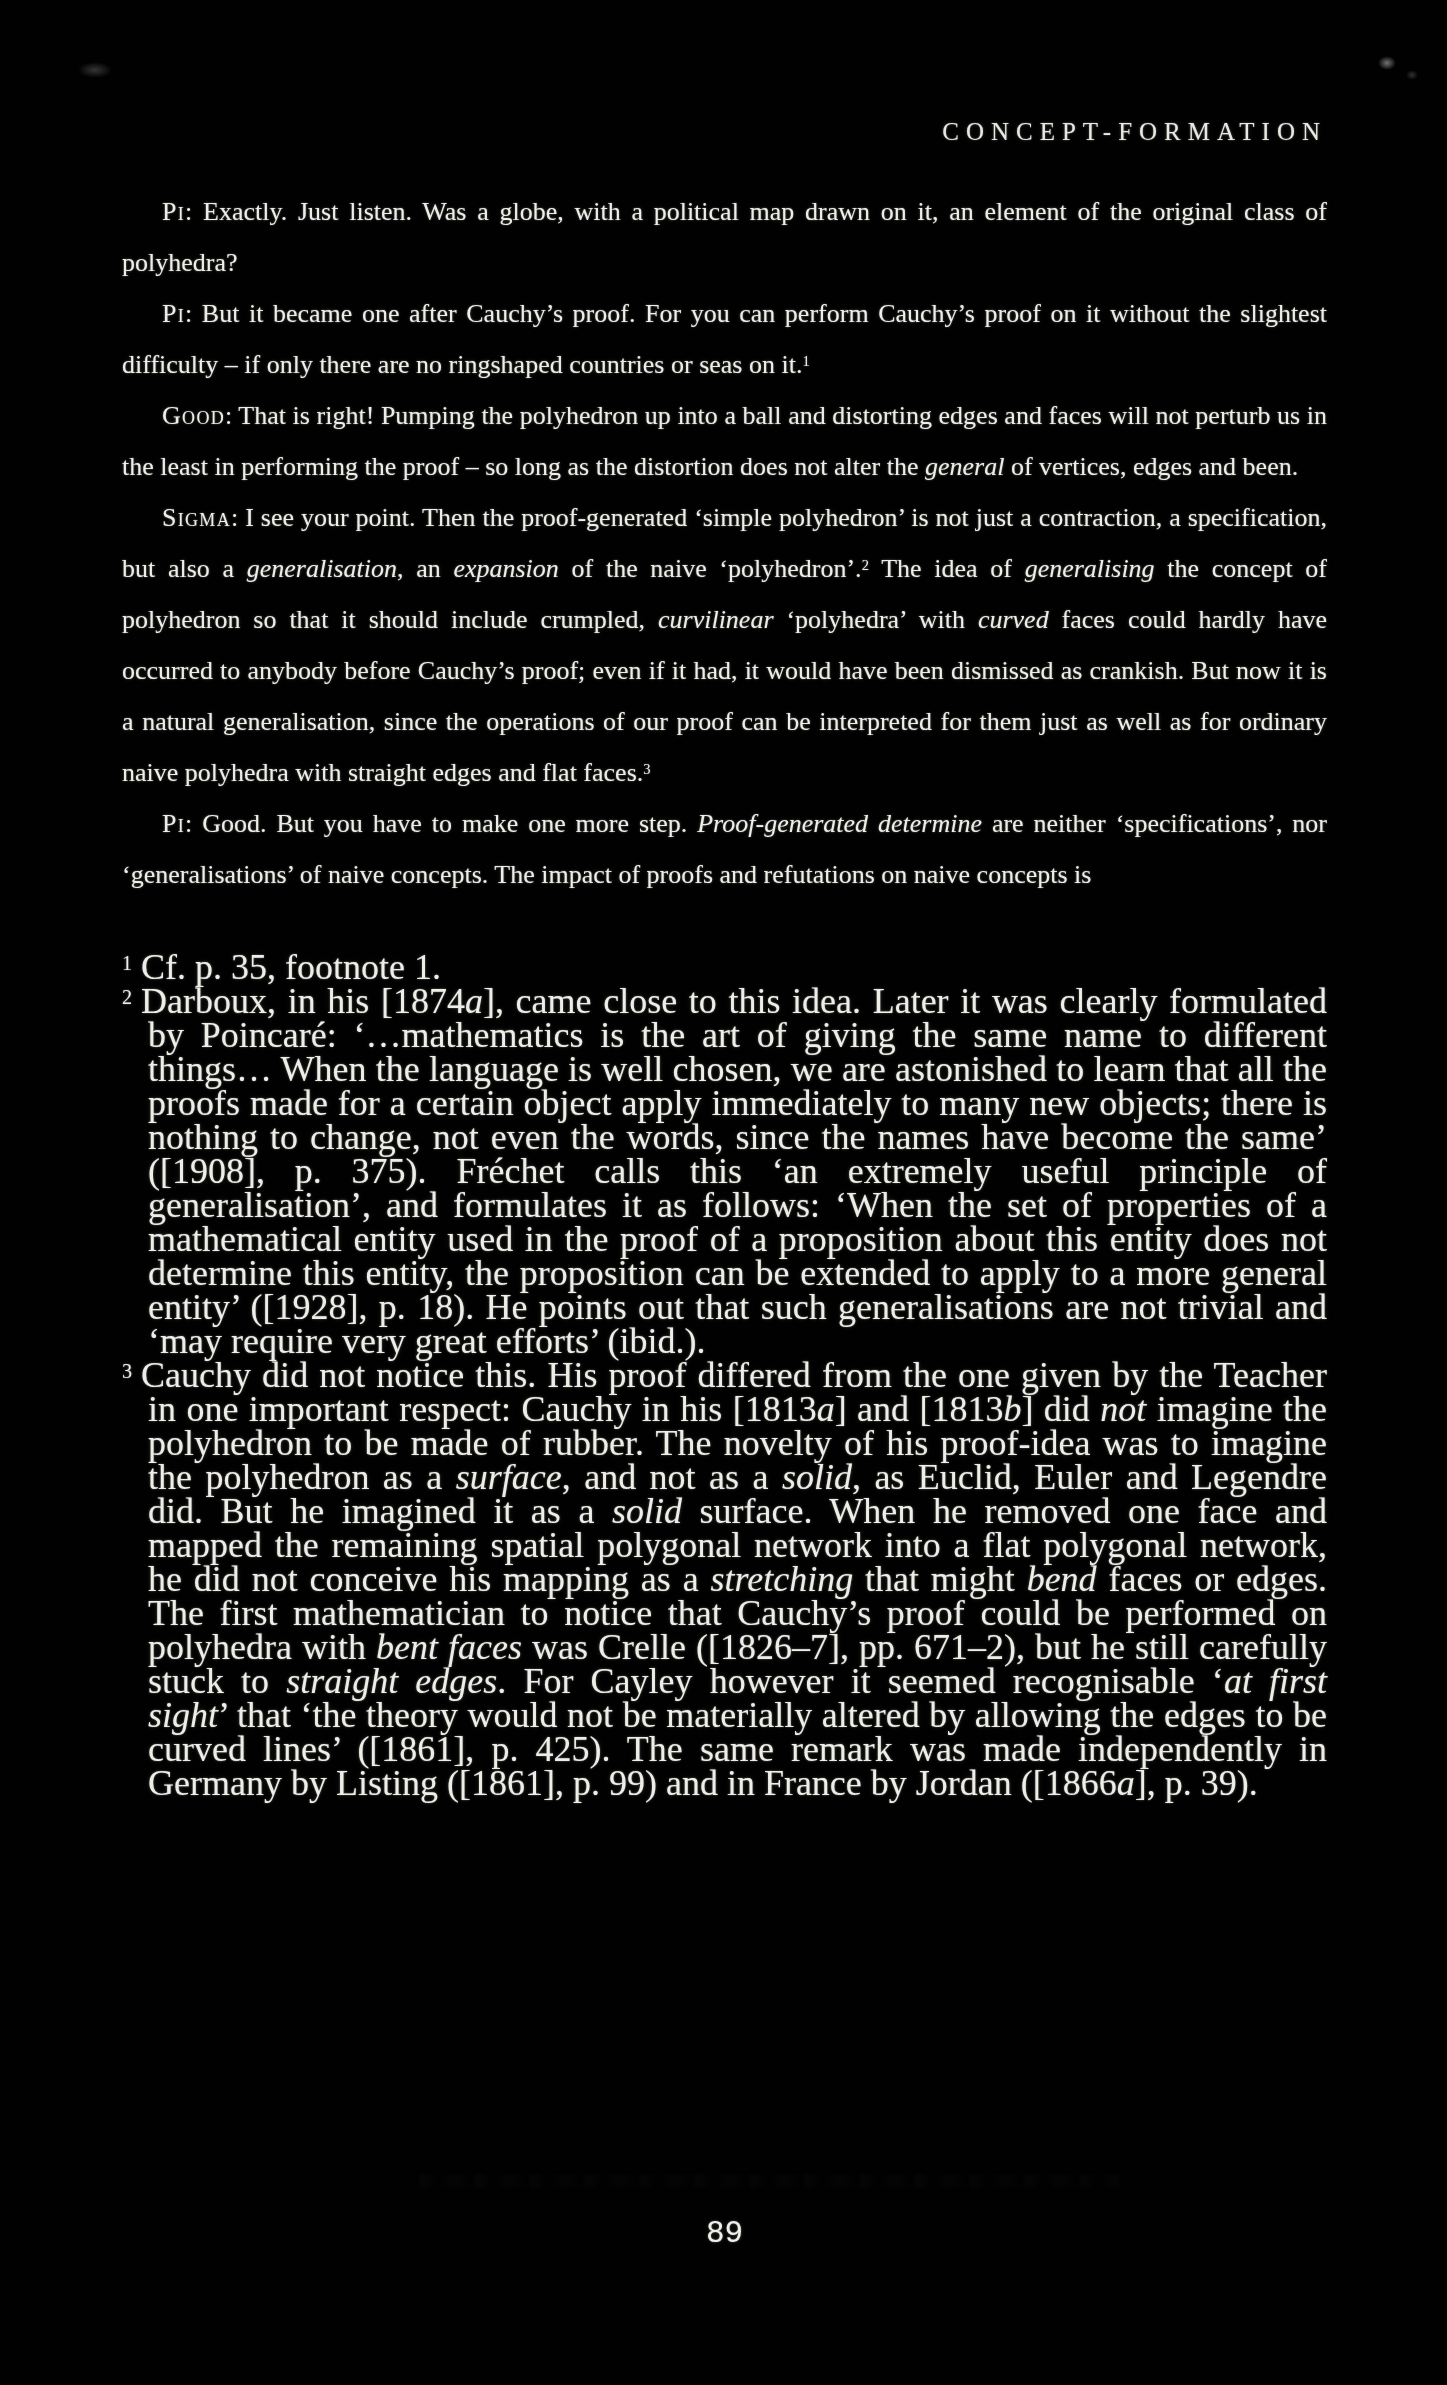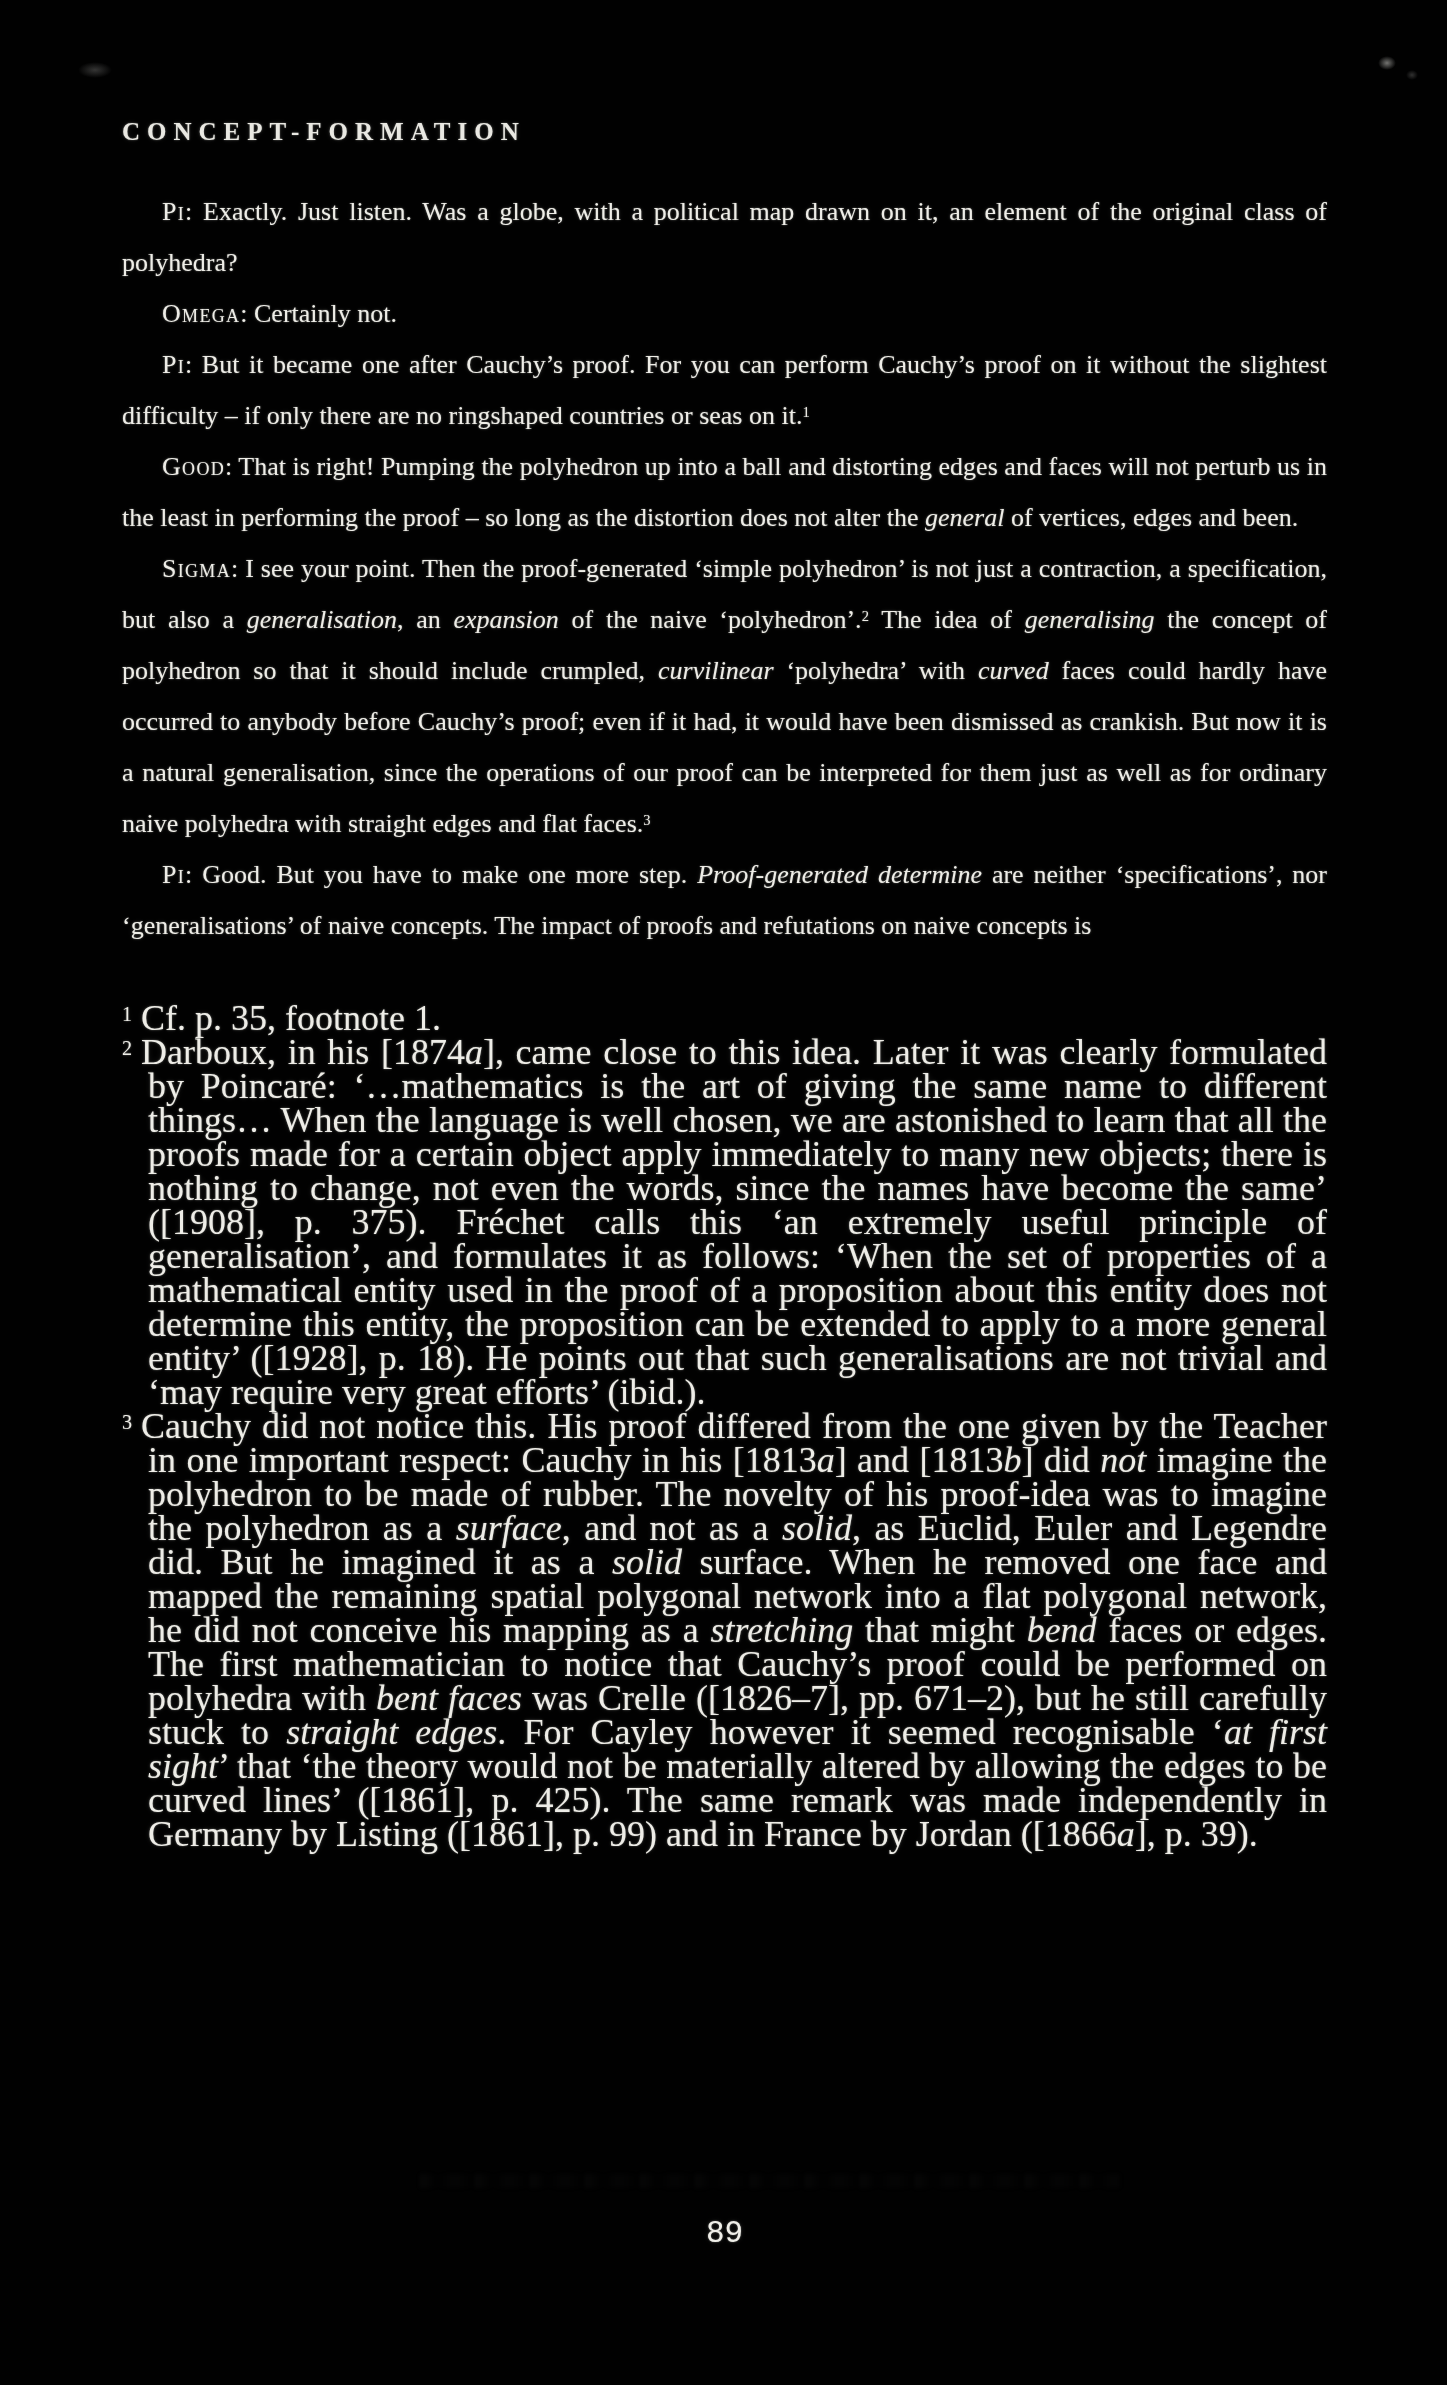--- a/index.html
+++ b/index.html
@@ -17,24 +17,24 @@
     color: #eeede7;
   }
   .glow {
     text-shadow: 0 0 2px rgba(238, 237, 231, 0.45), 0 0 6px rgba(238, 237, 231, 0.12);
   }
   .running-head {
     position: absolute;
     top: 118px;
     left: 122px;
     width: 1205px;
-    text-align: left;
+    text-align: right;
     font-size: 25px;
     letter-spacing: 7px;
-    font-weight: bold;
+    font-weight: normal;
     color: #e9e8e2;
   }
   .text-block {
     position: absolute;
     top: 186px;
     left: 122px;
     width: 1205px;
   }
   .para {
     margin: 0;
@@ -110,21 +110,20 @@
   <div class="speck speck-1"></div>
   <div class="speck speck-2"></div>
   <div class="speck speck-3"></div>
   <div class="noise-band"></div>
 
   <header class="running-head glow">CONCEPT-FORMATION</header>
 
   <main class="text-block glow">
 
   <p class="para"><span class="seg-sc">Pi</span><span>: Exactly. Just listen. Was a globe, with a political map drawn on it, an element of the original class of polyhedra?</span></p>
-      <p class="para"><span class="seg-sc">Omega</span><span>: Certainly not.</span></p>
       <p class="para"><span class="seg-sc">Pi</span><span>: But it became one after Cauchy’s proof. For you can perform Cauchy’s proof on it without the slightest difficulty – if only there are no ringshaped countries or seas on it.</span><sup class="seg-sup">1</sup></p>
       <p class="para"><span class="seg-sc">Good</span><span>: That is right! Pumping the polyhedron up into a ball and distorting edges and faces will not perturb us in the least in performing the proof – so long as the distortion does not alter the </span><span class="seg-i">general</span><span> of vertices, edges and been.</span></p>
       <p class="para"><span class="seg-sc">Sigma</span><span>: I see your point. Then the proof-generated ‘simple polyhedron’ is not just a contraction, a specification, but also a </span><span class="seg-i">generalisation</span><span>, an </span><span class="seg-i">expansion</span><span> of the naive ‘polyhedron’.</span><sup class="seg-sup">2</sup><span> The idea of </span><span class="seg-i">generalising</span><span> the concept of polyhedron so that it should include crumpled, </span><span class="seg-i">curvilinear</span><span> ‘polyhedra’ with </span><span class="seg-i">curved</span><span> faces could hardly have occurred to anybody before Cauchy’s proof; even if it had, it would have been dismissed as crankish. But now it is a natural generalisation, since the operations of our proof can be interpreted for them just as well as for ordinary naive polyhedra with straight edges and flat faces.</span><sup class="seg-sup">3</sup></p>
       <p class="para"><span class="seg-sc">Pi</span><span>: Good. But you have to make one more step. </span><span class="seg-i">Proof-generated determine</span><span> are neither ‘specifications’, nor ‘generalisations’ of naive concepts. The impact of proofs and refutations on naive concepts is</span></p>
       <section class="footnotes">
         <div class="footnote"><sup class="fn-marker">1</sup><span>Cf. p. 35, footnote 1.</span></div>
         <div class="footnote"><sup class="fn-marker">2</sup><span>Darboux, in his [1874</span><span class="seg-i">a</span><span>], came close to this idea. Later it was clearly formulated by Poincaré: ‘…mathematics is the art of giving the same name to different things… When the language is well chosen, we are astonished to learn that all the proofs made for a certain object apply immediately to many new objects; there is nothing to change, not even the words, since the names have become the same’ ([1908], p. 375). Fréchet calls this ‘an extremely useful principle of generalisation’, and formulates it as follows: ‘When the set of properties of a mathematical entity used in the proof of a proposition about this entity does not determine this entity, the proposition can be extended to apply to a more general entity’ ([1928], p. 18). He points out that such generalisations are not trivial and ‘may require very great efforts’ (ibid.).</span></div>
         <div class="footnote"><sup class="fn-marker">3</sup><span>Cauchy did not notice this. His proof differed from the one given by the Teacher in one important respect: Cauchy in his [1813</span><span class="seg-i">a</span><span>] and [1813</span><span class="seg-i">b</span><span>] did </span><span class="seg-i">not</span><span> imagine the polyhedron to be made of rubber. The novelty of his proof-idea was to imagine the polyhedron as a </span><span class="seg-i">surface</span><span>, and not as a </span><span class="seg-i">solid</span><span>, as Euclid, Euler and Legendre did. But he imagined it as a </span><span class="seg-i">solid</span><span> surface. When he removed one face and mapped the remaining spatial polygonal network into a flat polygonal network, he did not conceive his mapping as a </span><span class="seg-i">stretching</span><span> that might </span><span class="seg-i">bend</span><span> faces or edges. The first mathematician to notice that Cauchy’s proof could be performed on polyhedra with </span><span class="seg-i">bent faces</span><span> was Crelle ([1826–7], pp. 671–2), but he still carefully stuck to </span><span class="seg-i">straight edges</span><span>. For Cayley however it seemed recognisable ‘</span><span class="seg-i">at first sight</span><span>’ that ‘the theory would not be materially altered by allowing the edges to be curved lines’ ([1861], p. 425). The same remark was made independently in Germany by Listing ([1861], p. 99) and in France by Jordan ([1866</span><span class="seg-i">a</span><span>], p. 39).</span></div>
       </section>
     </main>

